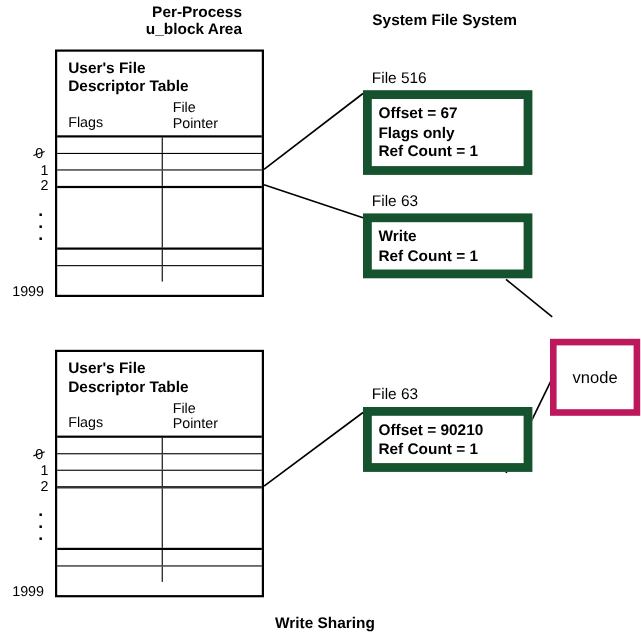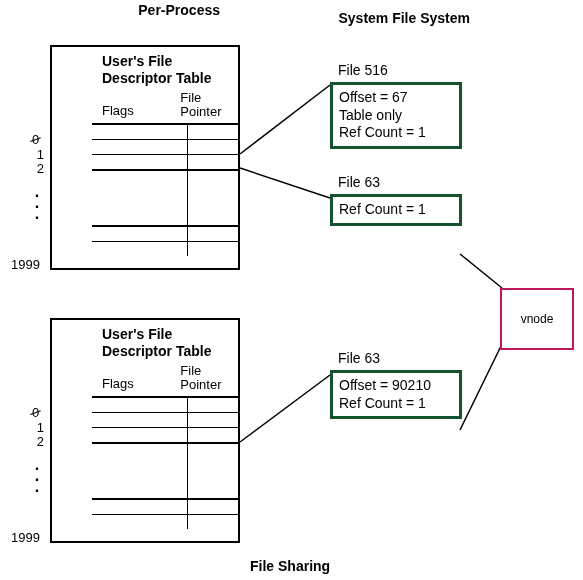--- a/index.html
+++ b/index.html
@@ -28,21 +28,20 @@
     font-weight: bold;
   }
 
   
   .fdt {
     position: absolute;
     border: 2px solid #000;
     width: 190px;
     box-sizing: border-box;
     background: #fff;
-    padding-left: 40px;
   }
   .fdt .title {
     font-weight: bold;
     font-size: 14px;
     padding: 6px 8px 2px 10px;
     line-height: 1.2;
   }
   .fdt .colhdrs {
     display: flex;
     font-size: 13px;
@@ -108,59 +107,62 @@
   }
   .dots span { display:block; }
 
   
   .sf-label {
     position:absolute;
     font-size:14px;
   }
   .sf-box {
     position:absolute;
-    border:3px solid #14532d;
-    width:132px;
+    border:8px solid #14532d;
+    width:154px;
     padding:4px 6px;
     font-size:14px;
     line-height:1.25;
     background:#fff;
     box-sizing:border-box;
+    font-weight:bold;
   }
   
   .vnode {
     position:absolute;
-    border:2px solid #be185d;
+    border:6px solid #be185d;
     width:70px;
     height:58px;
     display:flex;
     align-items:center;
     justify-content:center;
-    font-size:12px;
+    font-size:15px;
     background:#fff;
+    margin-top:20px;
   }
   svg.wires {
     position:absolute;
     left:0; top:0;
     width:583px;
     height:580px;
     pointer-events:none;
   }
   svg.wires line {
     stroke:#000;
     stroke-width:1.5;
   }
 </style>
 </head>
 <body>
 
 <div class="stage">
 
   <div class="hdr" style="left:90px; top:2px; width:130px;">
     <span>Per-Process</span><br>
+    <span>u_block Area</span>
   </div>
   <div class="hdr" style="left:300px; top:10px; width:170px;">
     <span>System File System</span>
   </div>
 
   <svg class="wires">
 
     <line x1="240" y1="154" x2="330" y2="85"></line>
 
     <line x1="240" y1="168" x2="330" y2="198"></line>
@@ -272,34 +274,35 @@
   <div class="dots" style="left:30px; top:459px;">
       <span>.</span>
       <span>.</span>
       <span>.</span>
     </div>
   <div class="rowlbl" style="left:6px; top:531px;">1999</div>
 
   <div class="sf-label" style="left:338px; top:62px;">File 516</div>
   <div class="sf-box" style="left:330px; top:82px;">
     <div>Offset = 67</div>
-    <div>Table only</div>
+    <div>Flags only</div>
     <div>Ref Count = 1</div>
   </div>
 
   <div class="sf-label" style="left:338px; top:174px;">File 63</div>
   <div class="sf-box" style="left:330px; top:194px;">
+    <div>Write</div>
     <div>Ref Count = 1</div>
   </div>
 
   <div class="sf-label" style="left:338px; top:350px;">File 63</div>
   <div class="sf-box" style="left:330px; top:370px;">
     <div>Offset = 90210</div>
     <div>Ref Count = 1</div>
   </div>
 
   <div class="vnode" style="left:500px; top:288px;">
     <span>vnode</span>
   </div>
 
-  <div class="footer-title" style="left:250px; top:558px;">File Sharing</div>
+  <div class="footer-title" style="left:250px; top:558px;">Write Sharing</div>
 
 </div>
 
 </body></html>

